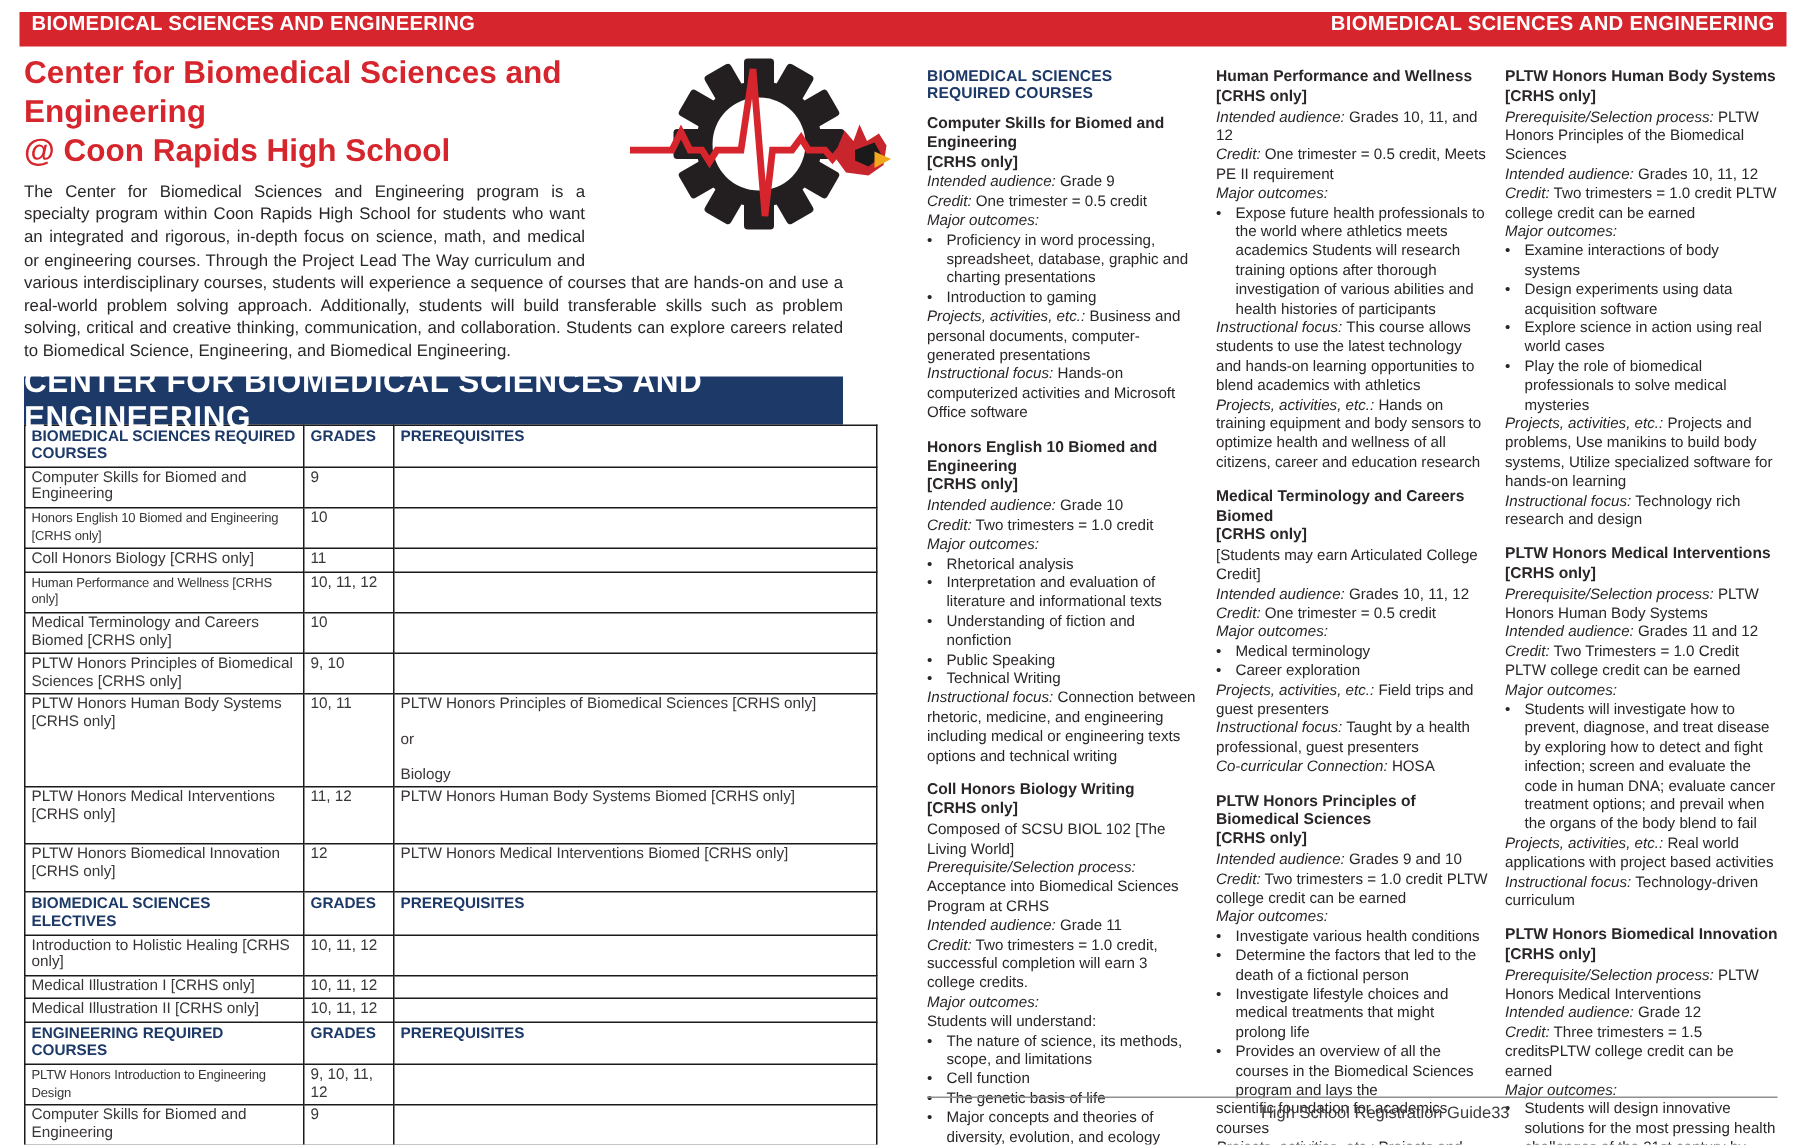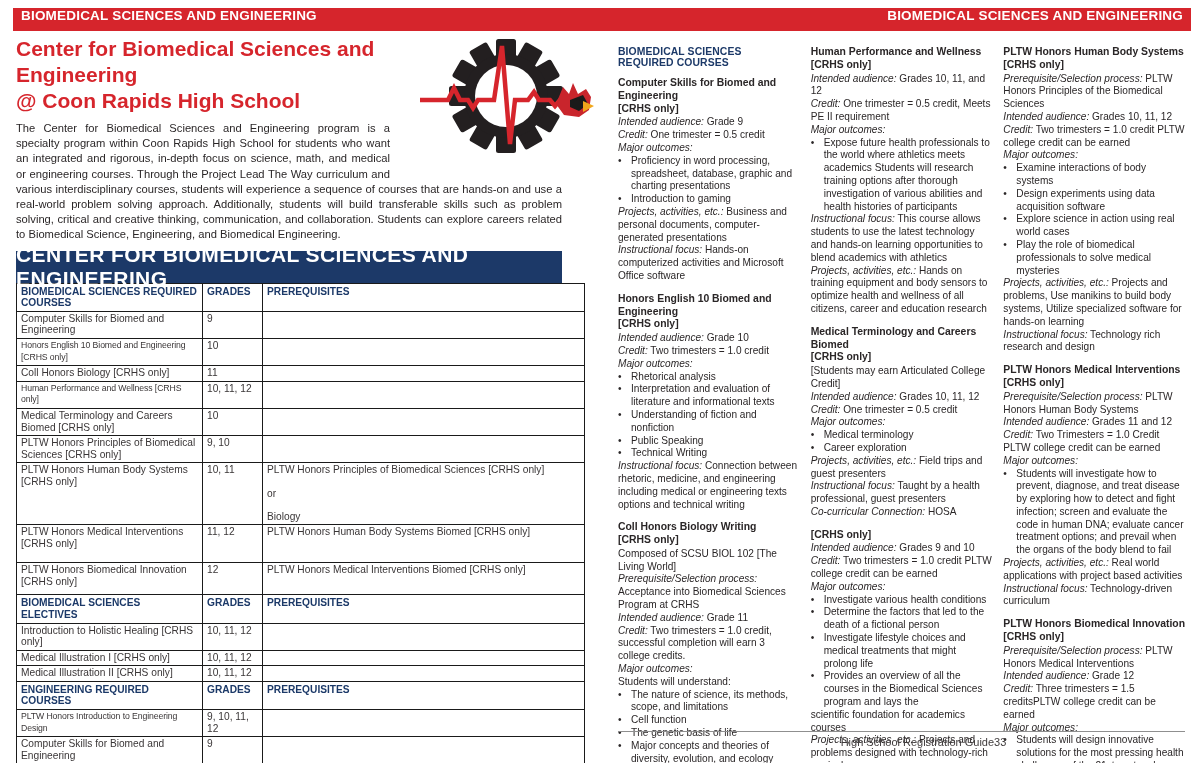--- a/index.html
+++ b/index.html
@@ -316,20 +316,21 @@
         </div>
         <div class="bl">
           <span class="dot">•</span>
           <span class="bt">Career exploration</span>
         </div>
         <p class="line"><i>Projects, activities, etc.:</i> Field trips and guest presenters</p>
         <p class="line"><i>Instructional focus:</i> Taught by a health professional, guest presenters</p>
         <p class="line"><i>Co-curricular Connection:</i> HOSA</p>
       </div>
       <div class="course">
+        <div class="ctitle">PLTW Honors Principles of Biomedical Sciences</div>
         <div class="csub">[CRHS only]</div>
         <p class="line"><i>Intended audience:</i> Grades 9 and 10</p>
         <p class="line"><i>Credit:</i> Two trimesters = 1.0 credit PLTW college credit can be earned</p>
         <p class="line"><i>Major outcomes:</i></p>
         <div class="bl">
           <span class="dot">•</span>
           <span class="bt">Investigate various health conditions</span>
         </div>
         <div class="bl">
           <span class="dot">•</span>

